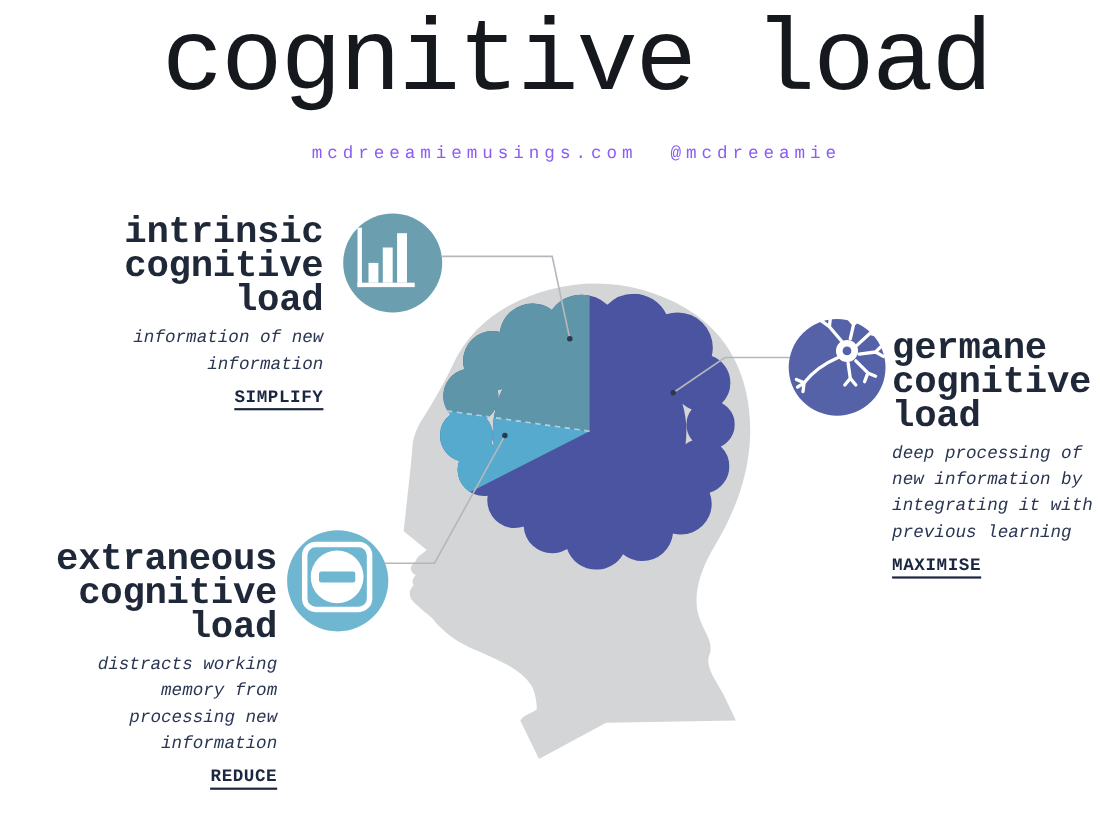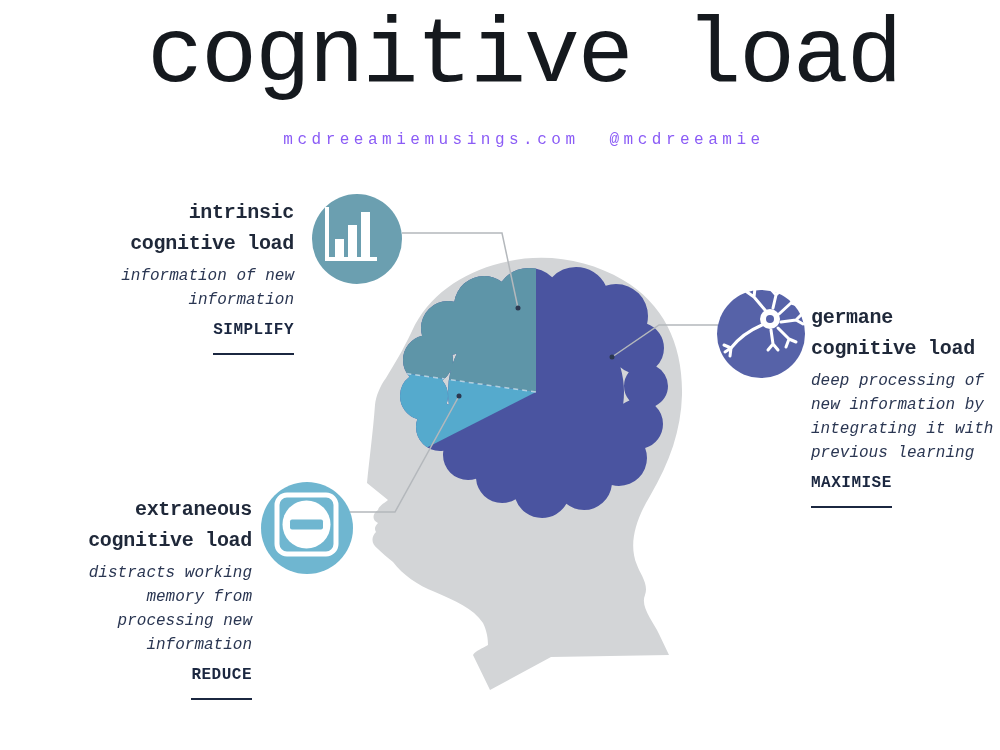--- a/index.html
+++ b/index.html
@@ -15,33 +15,33 @@
     color:#15191e;
   }
   .subtitle {
     position:absolute; top:131px; left:0; right:0; text-align:center;
     font-size:16px; letter-spacing:4.5px; color:#8b5cf6;
   }
   .subtitle .site { margin-right:30px; }
 
   .section { position:absolute; }
   .sec-heading {
-    font-size:20px; font-weight:bold; line-height:31px;
+    font-size:34px; font-weight:bold; line-height:31px;
     color:#1f2839; letter-spacing:-0.3px;
   }
   .sec-heading span { display:block; }
   .sec-desc {
     font-style:italic; font-size:16px; line-height:24px;
     color:#2a3652; margin-top:5px;
   }
   .sec-desc span { display:block; }
   .sec-action {
     display:inline-block; font-size:16px; font-weight:bold; color:#1b2740;
     margin-top:9px; letter-spacing:0.5px;
-    border-bottom:2px solid #1b2740; padding-bottom:14px;
+    border-bottom:2px solid #1b2740; padding-bottom:1px;
   }
   .section-intrinsic  { top:197px; right:730px; width:250px; text-align:right; }
   .section-germane    { top:302px; left:787px;  width:220px; text-align:left; }
   .section-extraneous { top:494px; right:772px; width:250px; text-align:right; }
 </style>
 </head>
 <body>
 
 <div class="canvas">
 

